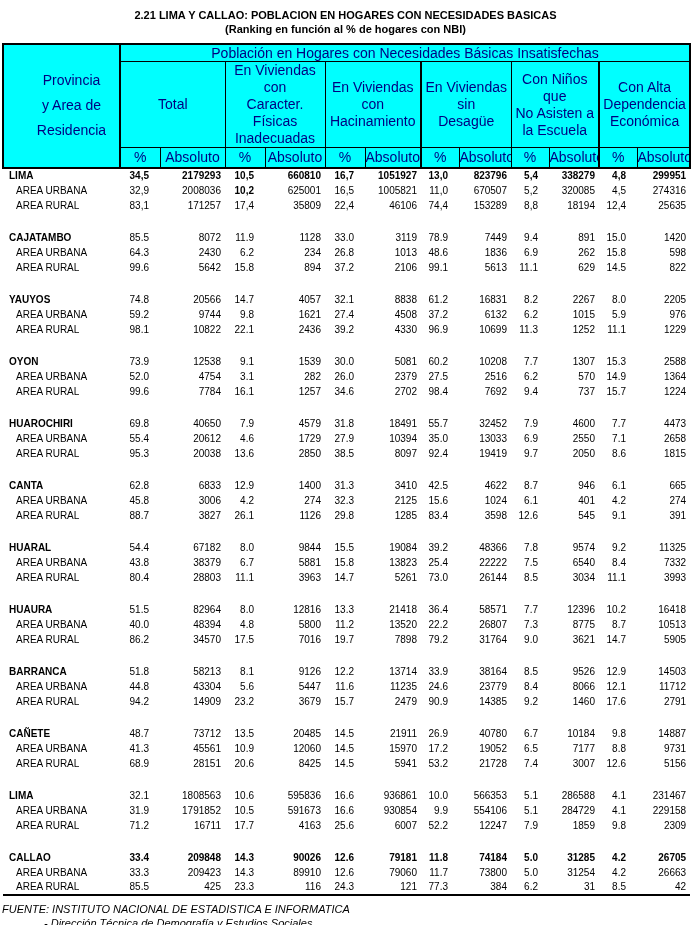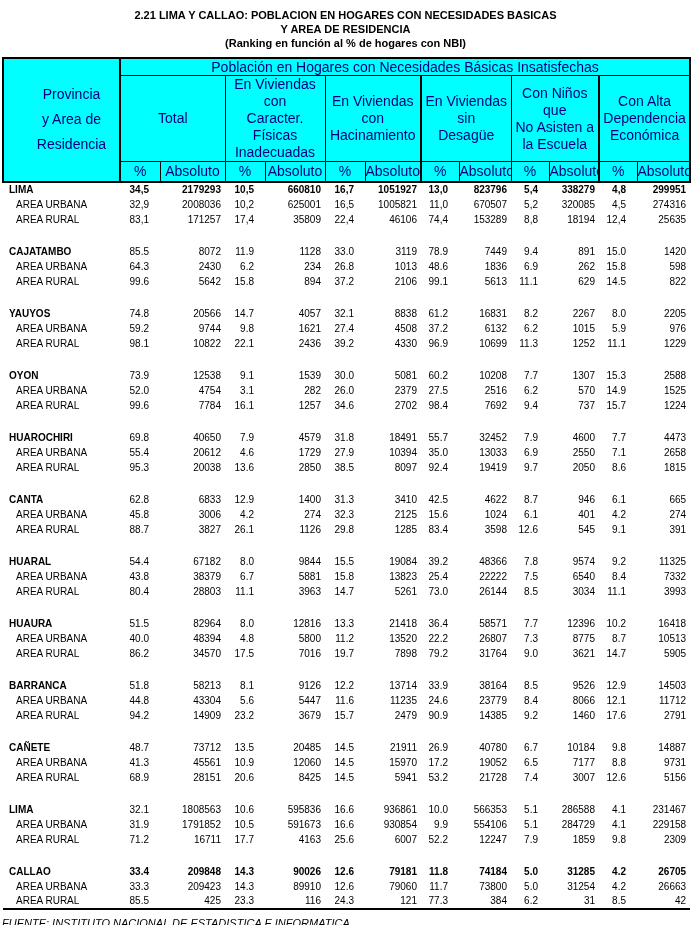--- a/index.html
+++ b/index.html
@@ -42,37 +42,36 @@
     height:15px;
     padding:0;
     white-space:nowrap;
     border:none;
     vertical-align:middle;
   }
   td.lbl { text-align:left; padding-left:13px; }
   tr.prov td.lbl { font-weight:bold; padding-left:6px; }
   td.pct { text-align:right; padding-right:11px; }
   td.abs { text-align:right; padding-right:4px; }
-  td.bold { font-weight:normal; }
+  td.bold { font-weight:bold; }
   tr.prov.allbold td { font-weight:bold; }
   tr.spacer td { height:17px; }
   tr.rule td { height:0; border-top:2px solid #000; }
 
   
   .footer { margin-top:6px; font-size:11px; font-style:italic; line-height:14px; }
   .footer .sub { padding-left:42px; }
 </style>
 </head>
 <body>
 
 <div class="page">
 
   <div class="title">
     <div>2.21  LIMA Y CALLAO:  POBLACION EN HOGARES CON NECESIDADES BASICAS</div>
-    <div>Y AREA DE RESIDENCIA</div>
     <div>(Ranking en función al % de hogares con NBI)</div>
   </div>
 
   <table class="nbi">
     <colgroup id="nbi-cols">
         <col style="width: 117px;">
         <col style="width: 40px;">
         <col style="width: 65px;">
         <col style="width: 40px;">
         <col style="width: 60px;">
@@ -307,21 +306,21 @@
           <td class="abs">4754</td>
           <td class="pct">3.1</td>
           <td class="abs">282</td>
           <td class="pct">26.0</td>
           <td class="abs">2379</td>
           <td class="pct">27.5</td>
           <td class="abs">2516</td>
           <td class="pct">6.2</td>
           <td class="abs">570</td>
           <td class="pct">14.9</td>
-          <td class="abs">1525</td>
+          <td class="abs">1364</td>
         </tr>
         <tr class="area">
           <td class="lbl">AREA RURAL</td>
           <td class="pct">99.6</td>
           <td class="abs">7784</td>
           <td class="pct">16.1</td>
           <td class="abs">1257</td>
           <td class="pct">34.6</td>
           <td class="abs">2702</td>
           <td class="pct">98.4</td>

